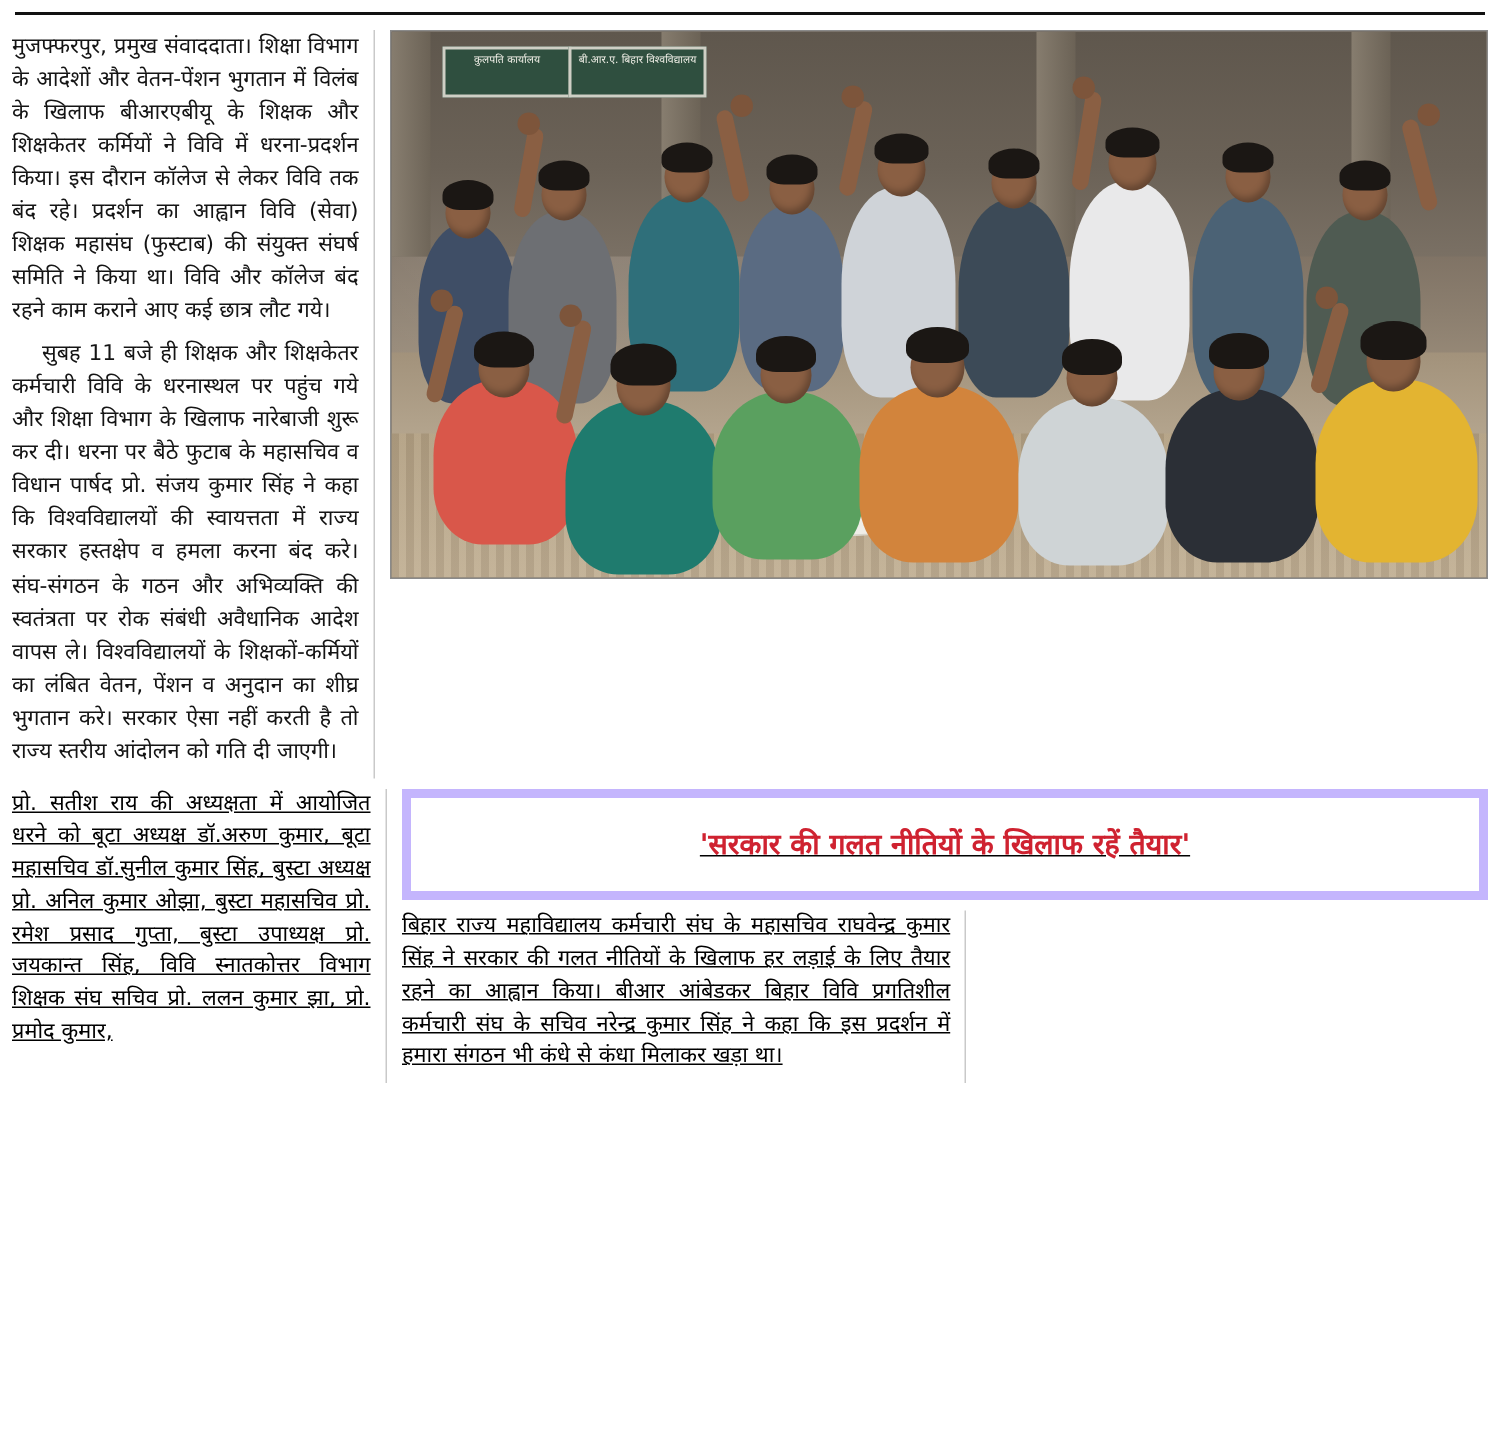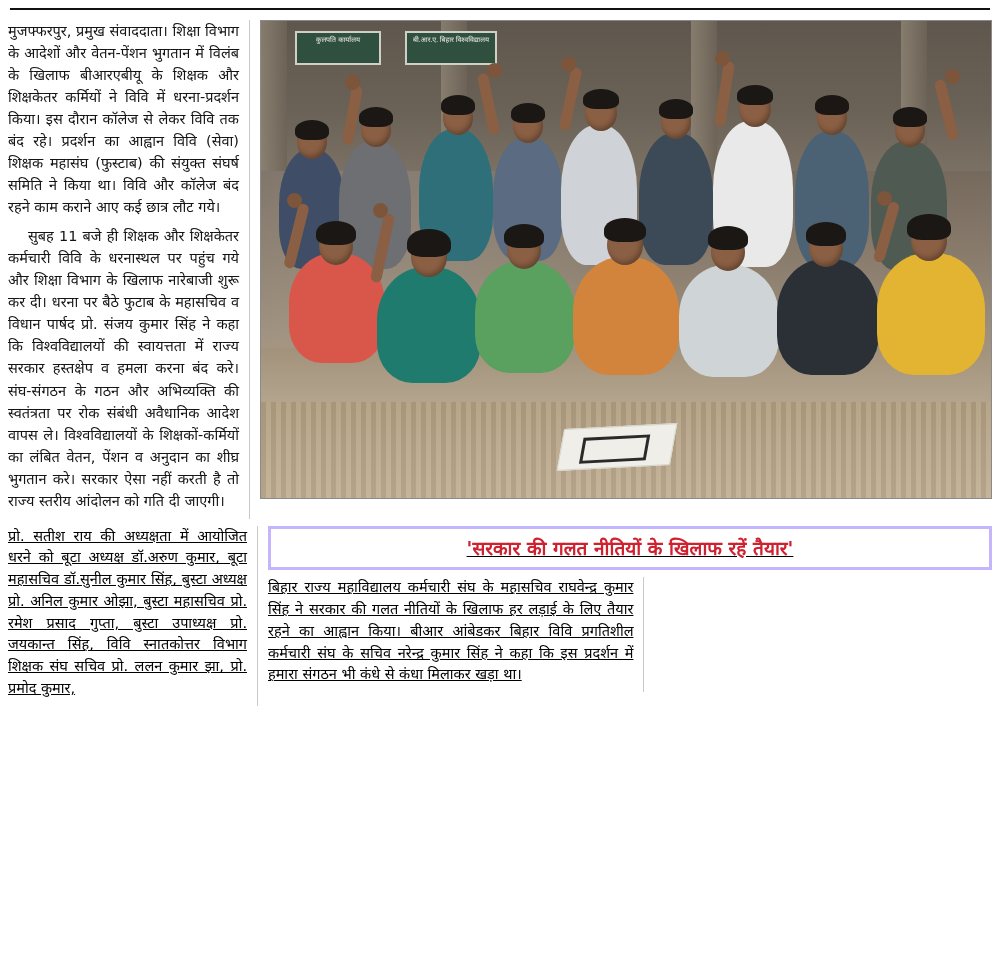--- a/index.html
+++ b/index.html
@@ -85,21 +85,21 @@
     margin: 0 0 7px 0;
   }
   .bodytext p.indent {
     text-indent: 20px;
   }
 
   
   .photo-wrap {
     position: relative;
     width: 100%;
-    height: 479px;
+    height: 366px;
     border: 1px solid #8a8a8a;
     box-sizing: border-box;
     overflow: hidden;
     background: #6d6257;
   }
   .photo {
     position: absolute;
     inset: 0;
     background:
       radial-gradient(circle at 18% 22%, rgba(255,255,255,0.16), rgba(255,255,255,0) 42%),
@@ -233,23 +233,23 @@
     text-align: justify;
     text-decoration: underline;
   }
   .lcol-1 { width: 250px; flex: 0 0 250px; padding-right: 10px; border-right: 1px solid #c9c9c9; }
   .lcol-2 { width: 243px; flex: 0 0 243px; padding: 0 10px; border-right: 1px solid #c9c9c9; }
   .lcol-3 { flex: 1 1 auto; padding-left: 10px; }
   .lcol p { margin: 0 0 6px 0; }
 
   
   .quotebox {
-    border: 3px solid #c4b5fd;
+    border: 6px solid #c4b5fd;
     background: #ffffff;
-    padding: 8px 8px;
+    padding: 20px 8px;
     margin-bottom: 7px;
     box-sizing: border-box;
   }
   .quotebox-title {
     font-family: "DejaVu Sans", sans-serif;
     font-weight: bold;
     font-size: 19px;
     color: #cf2230;
     text-align: center;
     line-height: 1.2;
@@ -283,21 +283,21 @@
 
       <div class="photo-wrap">
         <div class="photo">
           <div class="wall"></div>
           <div class="pillar" style="left:0px;"></div>
           <div class="pillar" style="left:180px;"></div>
           <div class="pillar" style="left:430px;"></div>
           <div class="pillar" style="left:640px;"></div>
 
           <div class="signboard" style="left:34px; width:86px; height:34px;">कुलपति कार्यालय</div>
-          <div class="signboard" style="left:144px; width:92px; height:34px;font-family:Liberation Serif, serif;">बी.आर.ए. बिहार विश्वविद्यालय</div>
+          <div class="signboard" style="left:118px; width:92px; height:34px;">बी.आर.ए. बिहार विश्वविद्यालय</div>
 
           <div class="floor"></div>
           <div class="mat"></div>
           <div class="paper"></div>
 
           <div class="person" style="left:18px;  top:128px; width:66px; height:120px; background:#3f4e66;"></div>
           <div class="head" style="left:36px;  top:104px; width:30px; height:34px;"></div>
           <div class="hair" style="left:34px;  top:99px;  width:34px; height:20px;"></div>
 
           <div class="person" style="left:78px;  top:120px; width:72px; height:128px; background:#6d6f73;"></div>

